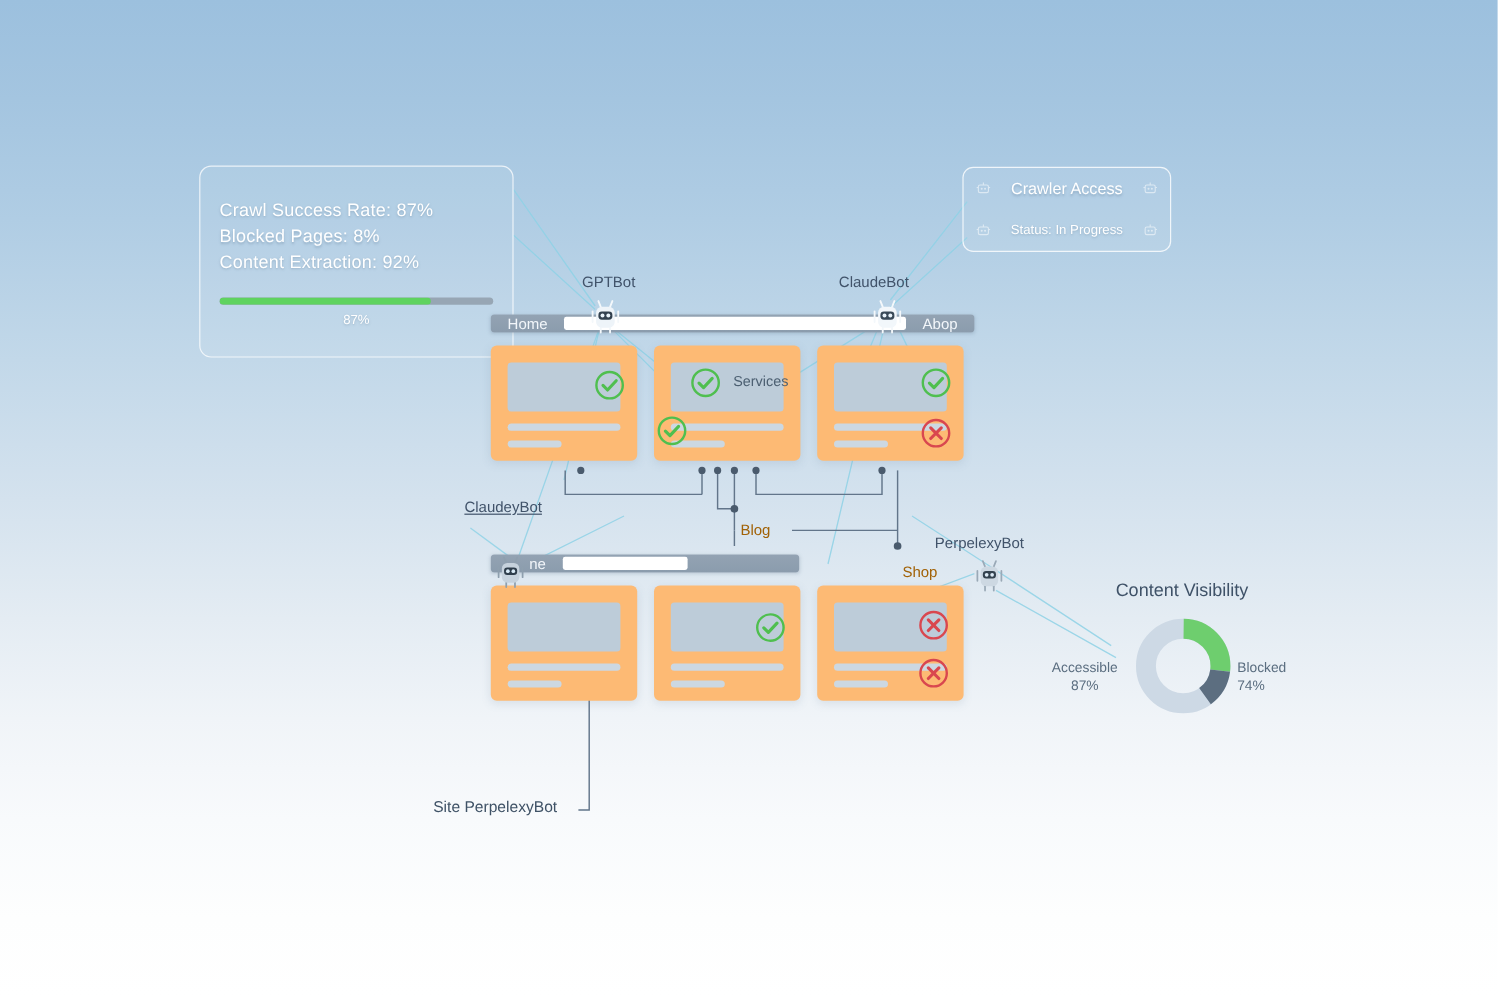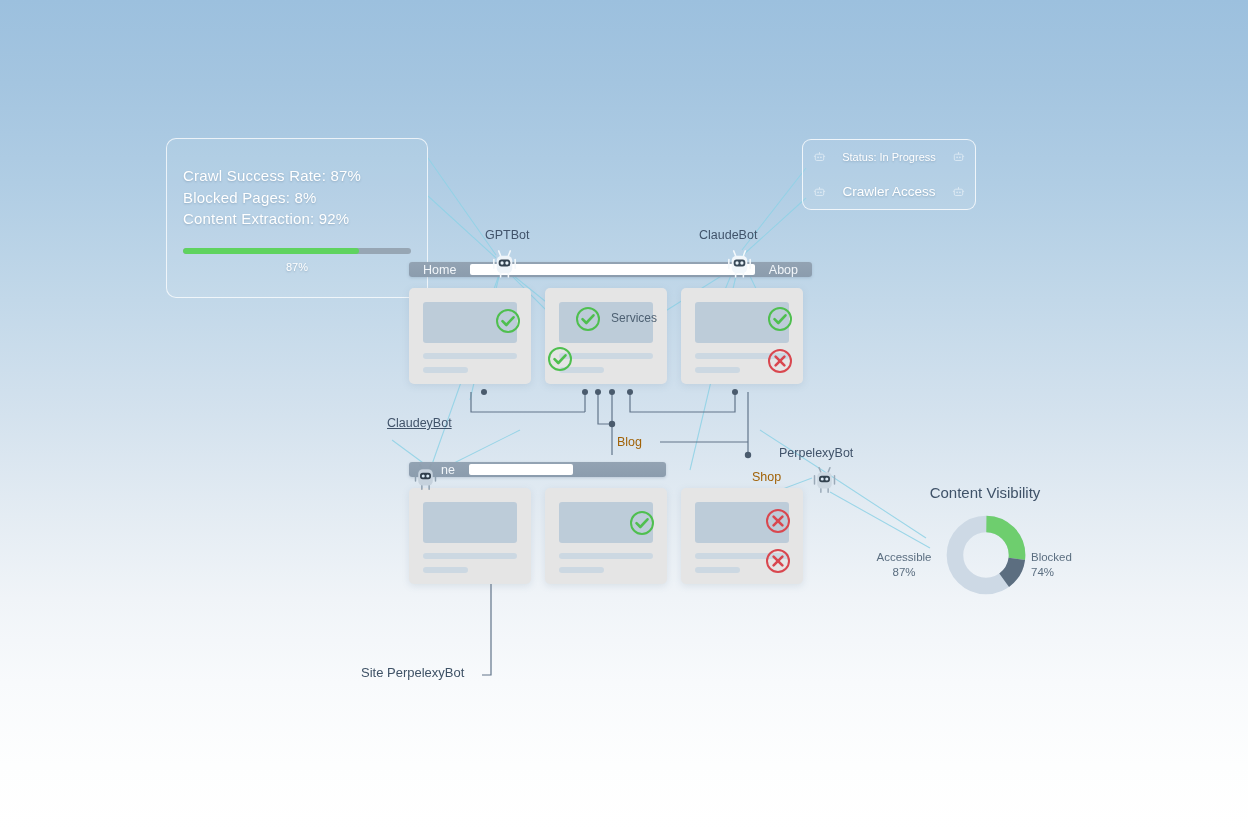--- a/index.html
+++ b/index.html
@@ -60,21 +60,21 @@
     background:linear-gradient(180deg,#93a3b3 0%,#8b9cad 100%);
     display:flex;align-items:center;padding:0 14px;box-sizing:border-box;
     box-shadow:0 1px 3px rgba(90,115,140,.25);
   }
   .nav-left{color:#f2f6fa;font-size:12.5px;white-space:nowrap;}
   .addr{flex:1;height:11px;background:#ffffff;border-radius:2px;margin:0 14px;max-width:330px;}
   .nav-right{color:#f2f6fa;font-size:12.5px;white-space:nowrap;}
 
   .cards{display:flex;gap:14px;margin-top:11px;}
   .card{
-    width:122px;height:96px;background:#e5e5e5;border-radius:5px;
+    width:122px;height:96px;background:#fdba74;border-radius:5px;
     box-shadow:0 2px 7px rgba(110,135,160,.17);
     padding:14px;box-sizing:border-box;position:relative;
   }
   .card .thumb{height:41px;border-radius:3px;background:#bdccd9;}
   .card .bar1{height:6px;border-radius:3px;background:#ccd8e2;margin-top:10px;}
   .card .bar2{height:6px;width:48%;border-radius:3px;background:#ccd8e2;margin-top:8px;}
   .card-label{
     position:absolute;color:#4d6072;font-size:12px;
   }
 
@@ -166,45 +166,45 @@
   <div class="crawler-panel">
     <div class="cp-row">
       <svg class="mini-bot" viewBox="0 0 20 20" fill="none" stroke="#ffffff" stroke-width="1.3">
         <rect x="4" y="6" width="12" height="9" rx="2"></rect>
           <circle cx="8" cy="10.5" r="1.2" fill="#fff" stroke="none"></circle>
           <circle cx="12" cy="10.5" r="1.2" fill="#fff" stroke="none"></circle>
           <line x1="10" y1="3" x2="10" y2="6"></line>
           <line x1="2" y1="9" x2="4" y2="9"></line>
           <line x1="16" y1="9" x2="18" y2="9"></line>
       </svg>
-      <span class="cp-text small">Status: In Progress</span>
+      <span class="cp-text">Crawler Access</span>
       <svg class="mini-bot" viewBox="0 0 20 20" fill="none" stroke="#ffffff" stroke-width="1.3">
         <rect x="4" y="6" width="12" height="9" rx="2"></rect>
           <circle cx="8" cy="10.5" r="1.2" fill="#fff" stroke="none"></circle>
           <circle cx="12" cy="10.5" r="1.2" fill="#fff" stroke="none"></circle>
           <line x1="10" y1="3" x2="10" y2="6"></line>
+          <line x1="2" y1="9" x2="4" y2="9"></line>
           <line x1="16" y1="9" x2="18" y2="9"></line>
       </svg>
     </div>
     <div class="cp-row">
       <svg class="mini-bot" viewBox="0 0 20 20" fill="none" stroke="#ffffff" stroke-width="1.3">
         <rect x="4" y="6" width="12" height="9" rx="2"></rect>
           <circle cx="8" cy="10.5" r="1.2" fill="#fff" stroke="none"></circle>
           <circle cx="12" cy="10.5" r="1.2" fill="#fff" stroke="none"></circle>
           <line x1="10" y1="3" x2="10" y2="6"></line>
           <line x1="2" y1="9" x2="4" y2="9"></line>
           <line x1="16" y1="9" x2="18" y2="9"></line>
       </svg>
-      <span class="cp-text">Crawler Access</span>
+      <span class="cp-text small">Status: In Progress</span>
       <svg class="mini-bot" viewBox="0 0 20 20" fill="none" stroke="#ffffff" stroke-width="1.3">
         <rect x="4" y="6" width="12" height="9" rx="2"></rect>
           <circle cx="8" cy="10.5" r="1.2" fill="#fff" stroke="none"></circle>
           <circle cx="12" cy="10.5" r="1.2" fill="#fff" stroke="none"></circle>
           <line x1="10" y1="3" x2="10" y2="6"></line>
-          <line x1="2" y1="9" x2="4" y2="9"></line>
           <line x1="16" y1="9" x2="18" y2="9"></line>
       </svg>
     </div>
   </div>
 
   <div class="browser" style="left:409px;top:262px;width:403px;">
     <div class="navbar">
       <span class="nav-left">Home</span>
       <div class="addr"></div>
       <span class="nav-right">Abop</span>

